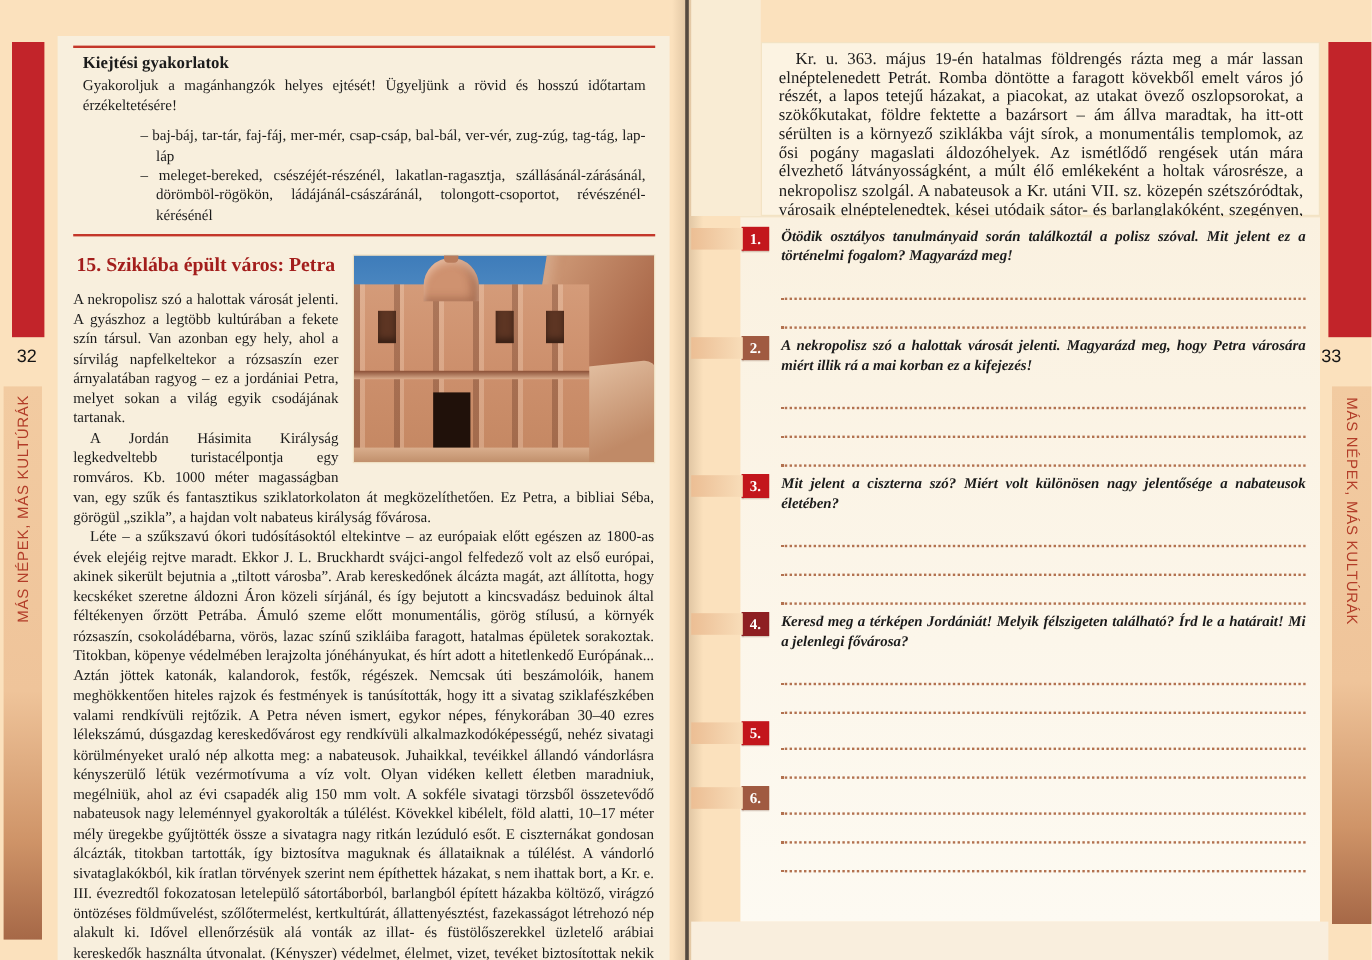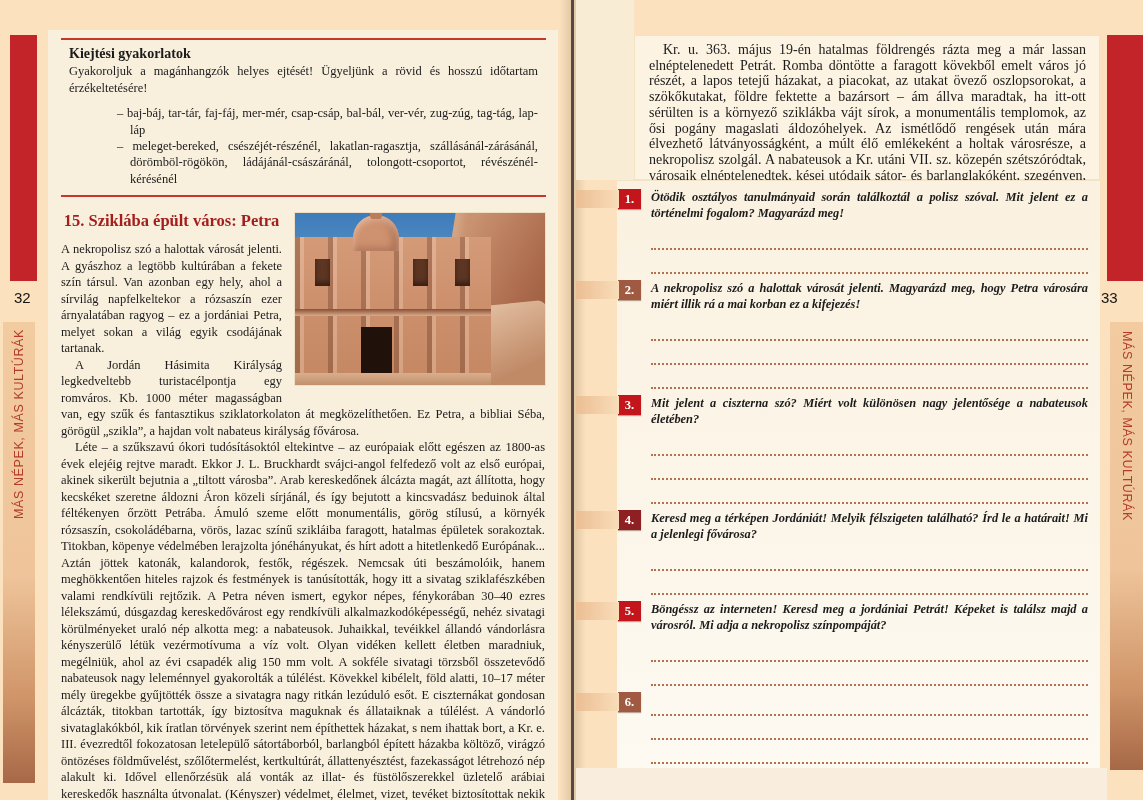--- a/index.html
+++ b/index.html
@@ -181,21 +181,20 @@
       <div class="q-content">
         <div class="q-text">Keresd meg a térképen Jordániát! Melyik félszigeten található? Írd le a határait! Mi a jelenlegi fővárosa?</div>
         <div class="dline"></div>
         <div class="dline"></div>
       </div>
     </div>
 
     <div class="question">
       <div class="q-badge" data-color="red">5.</div>
       <div class="q-content">
-        <div class="q-text">Böngéssz az interneten! Keresd meg a jordániai Petrát! Képeket is találsz majd a városról. Mi adja a nekropolisz színpompáját?</div>
         <div class="dline"></div>
         <div class="dline"></div>
       </div>
     </div>
 
     <div class="question">
       <div class="q-badge" data-color="brown">6.</div>
       <div class="q-content">
         <div class="dline"></div>
         <div class="dline"></div>

